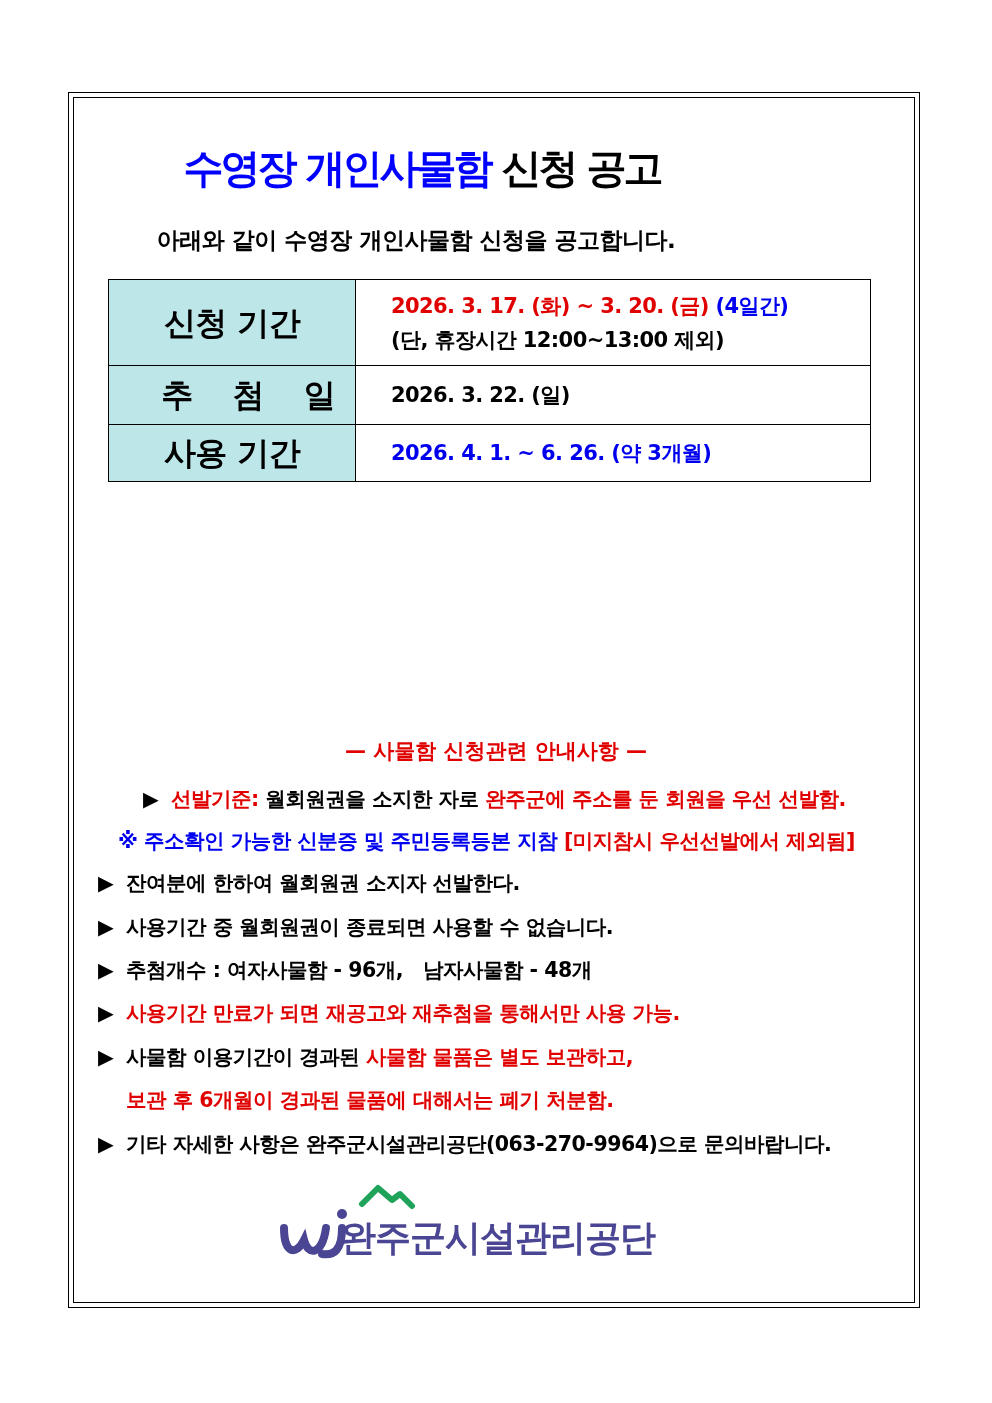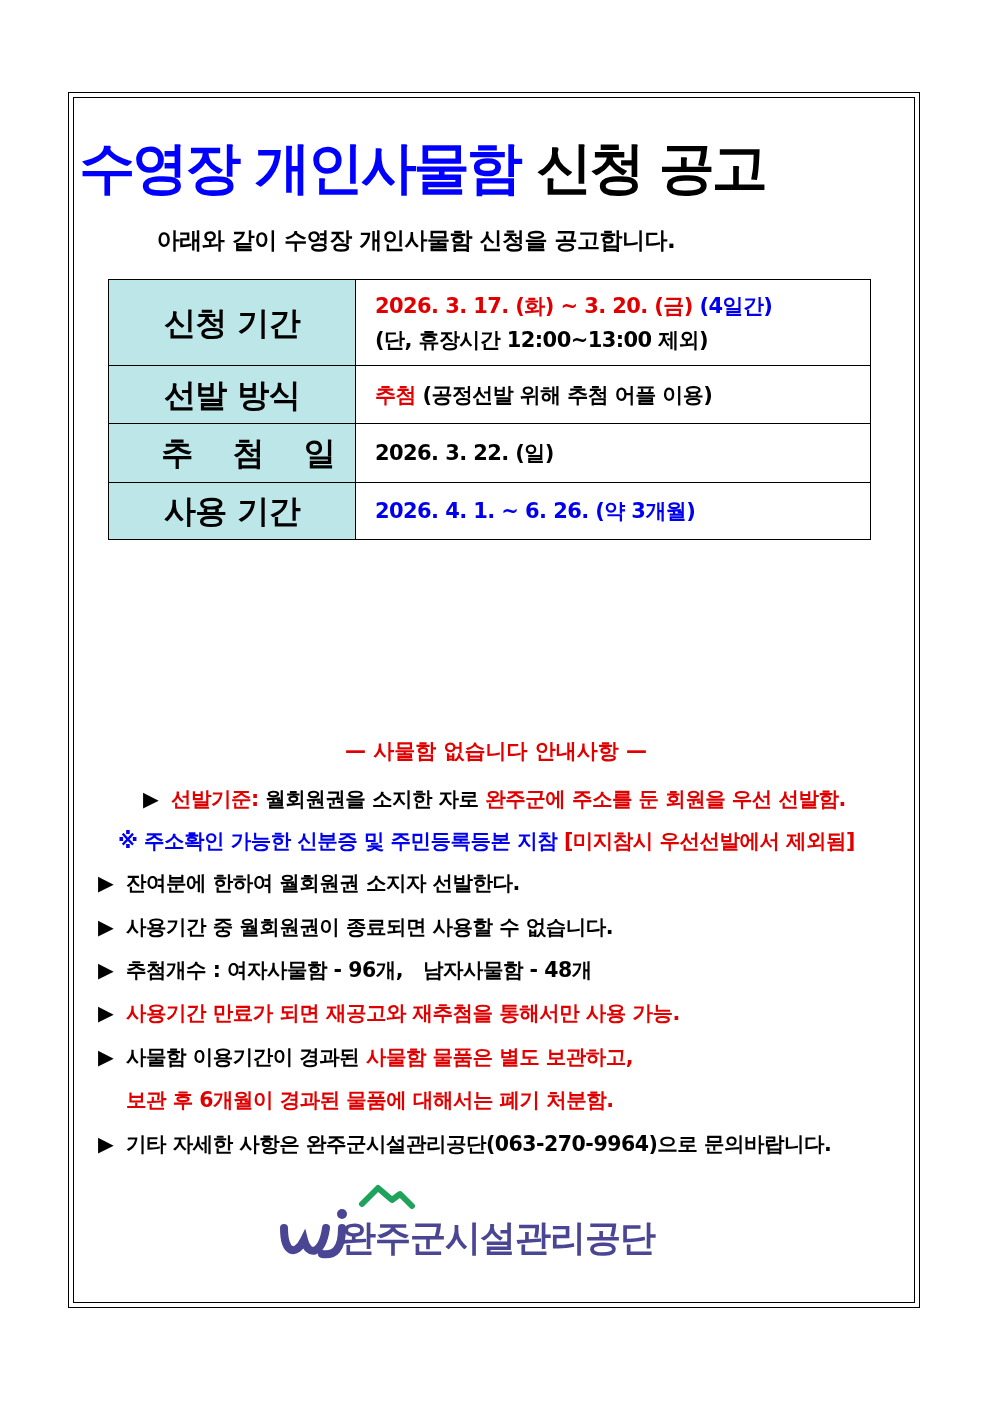--- a/index.html
+++ b/index.html
@@ -3,29 +3,29 @@
 <meta charset="utf-8">
 <style>
   html, body { margin:0; padding:0; background:#ffffff; }
   body { width:992px; height:1403px; position:relative; overflow:hidden;
          font-family:"DejaVu Sans", "Liberation Sans", sans-serif; color:#000; }
   .frame-outer { position:absolute; left:68px; top:92px; width:852px; height:1216px;
                  border:1.5px solid #000; box-sizing:border-box; }
   .frame-inner { position:absolute; left:73px; top:97px; width:842px; height:1206px;
                  border:1.5px solid #000; box-sizing:border-box; }
   .title { position:absolute; left:0; top:128px; width:844px; text-align:center;
-           font-size:56px; font-weight:bold; letter-spacing:-3px; line-height:80px; }
+           font-size:40px; font-weight:bold; letter-spacing:-3px; line-height:80px; }
   .title .blue { color:#0000ff; }
   .subtitle { position:absolute; left:0; top:224px; width:832px; text-align:center;
               font-size:23px; font-weight:bold; letter-spacing:-0.5px; line-height:32px; }
   table.info { position:absolute; left:108px; top:279px; width:763px; border-collapse:collapse; }
   table.info td { border:1.3px solid #000; font-weight:bold; font-size:21px; letter-spacing:-0.6px;
                   line-height:34px; }
   table.info td.label { width:197px; background:#bde6e8; text-align:center; font-size:32px; }
-  table.info td.val { padding-left:19px; }
+  table.info td.val { padding-left:35px; }
   .red { color:#e00000; }
   .blue { color:#0000ee; }
   .notice-head { position:absolute; left:0; top:736px; width:992px; text-align:center;
                  font-size:21px; font-weight:bold; color:#e00000; line-height:30px; }
   .note { position:absolute; left:98px; font-size:20.5px; font-weight:bold; letter-spacing:-0.5px;
           white-space:nowrap; line-height:30px; }
   .note .tri { display:inline-block; width:28px; }
   .logo { position:absolute; left:278px; top:1184px; width:420px; height:80px; }
   .logo-text { position:absolute; left:62px; top:30px; font-size:36px; font-weight:bold;
                color:#4a4693; letter-spacing:-1px; white-space:nowrap; line-height:48px; }
@@ -42,38 +42,32 @@
 
 <table class="info">
   <tbody>
       <tr style="height:86px">
     <td class="label">신청 기간</td>
     <td class="val">
       <div><span class="red">2026. 3. 17. (화) ~ 3. 20. (금)</span> <span class="blue">(4일간)</span></div>
       <div>(단, 휴장시간 12:00~13:00 제외)</div>
     </td>
   </tr>
-  <tr style="height:58px">
-    <td class="label">선발 방식</td>
-    <td class="val">
-      <span class="red">추첨</span> <span>(공정선발 위해 추첨 어플 이용)</span>
-    </td>
-  </tr>
   <tr style="height:59px">
     <td class="label" style="letter-spacing:14px;padding-left:48px;">추 첨 일</td>
     <td class="val">2026. 3. 22. (일)</td>
   </tr>
   <tr style="height:57px">
     <td class="label">사용 기간</td>
     <td class="val blue">2026. 4. 1. ~ 6. 26. (약 3개월)</td>
   </tr>
 </tbody>
   </table>
 
-<div class="notice-head">— 사물함 없습니다 안내사항 —</div>
+<div class="notice-head">— 사물함 신청관련 안내사항 —</div>
 
 <div class="note" style="top:784px;margin-left:45px;">
   <span class="tri">▶</span><span class="red">선발기준:</span><span> 월회원권을 소지한 자로 </span><span class="red">완주군에 주소를 둔 회원을 우선 선발함.</span>
 </div>
 <div class="note" style="top:826px; left:118px;">
   <span class="blue">※</span><span class="blue"> 주소확인 가능한 신분증 및 주민등록등본 지참 </span><span class="red">[미지참시 우선선발에서 제외됨]</span>
 </div>
 <div class="note" style="top:868px;">
   <span class="tri">▶</span><span>잔여분에 한하여 월회원권 소지자 선발한다.</span>
 </div>

